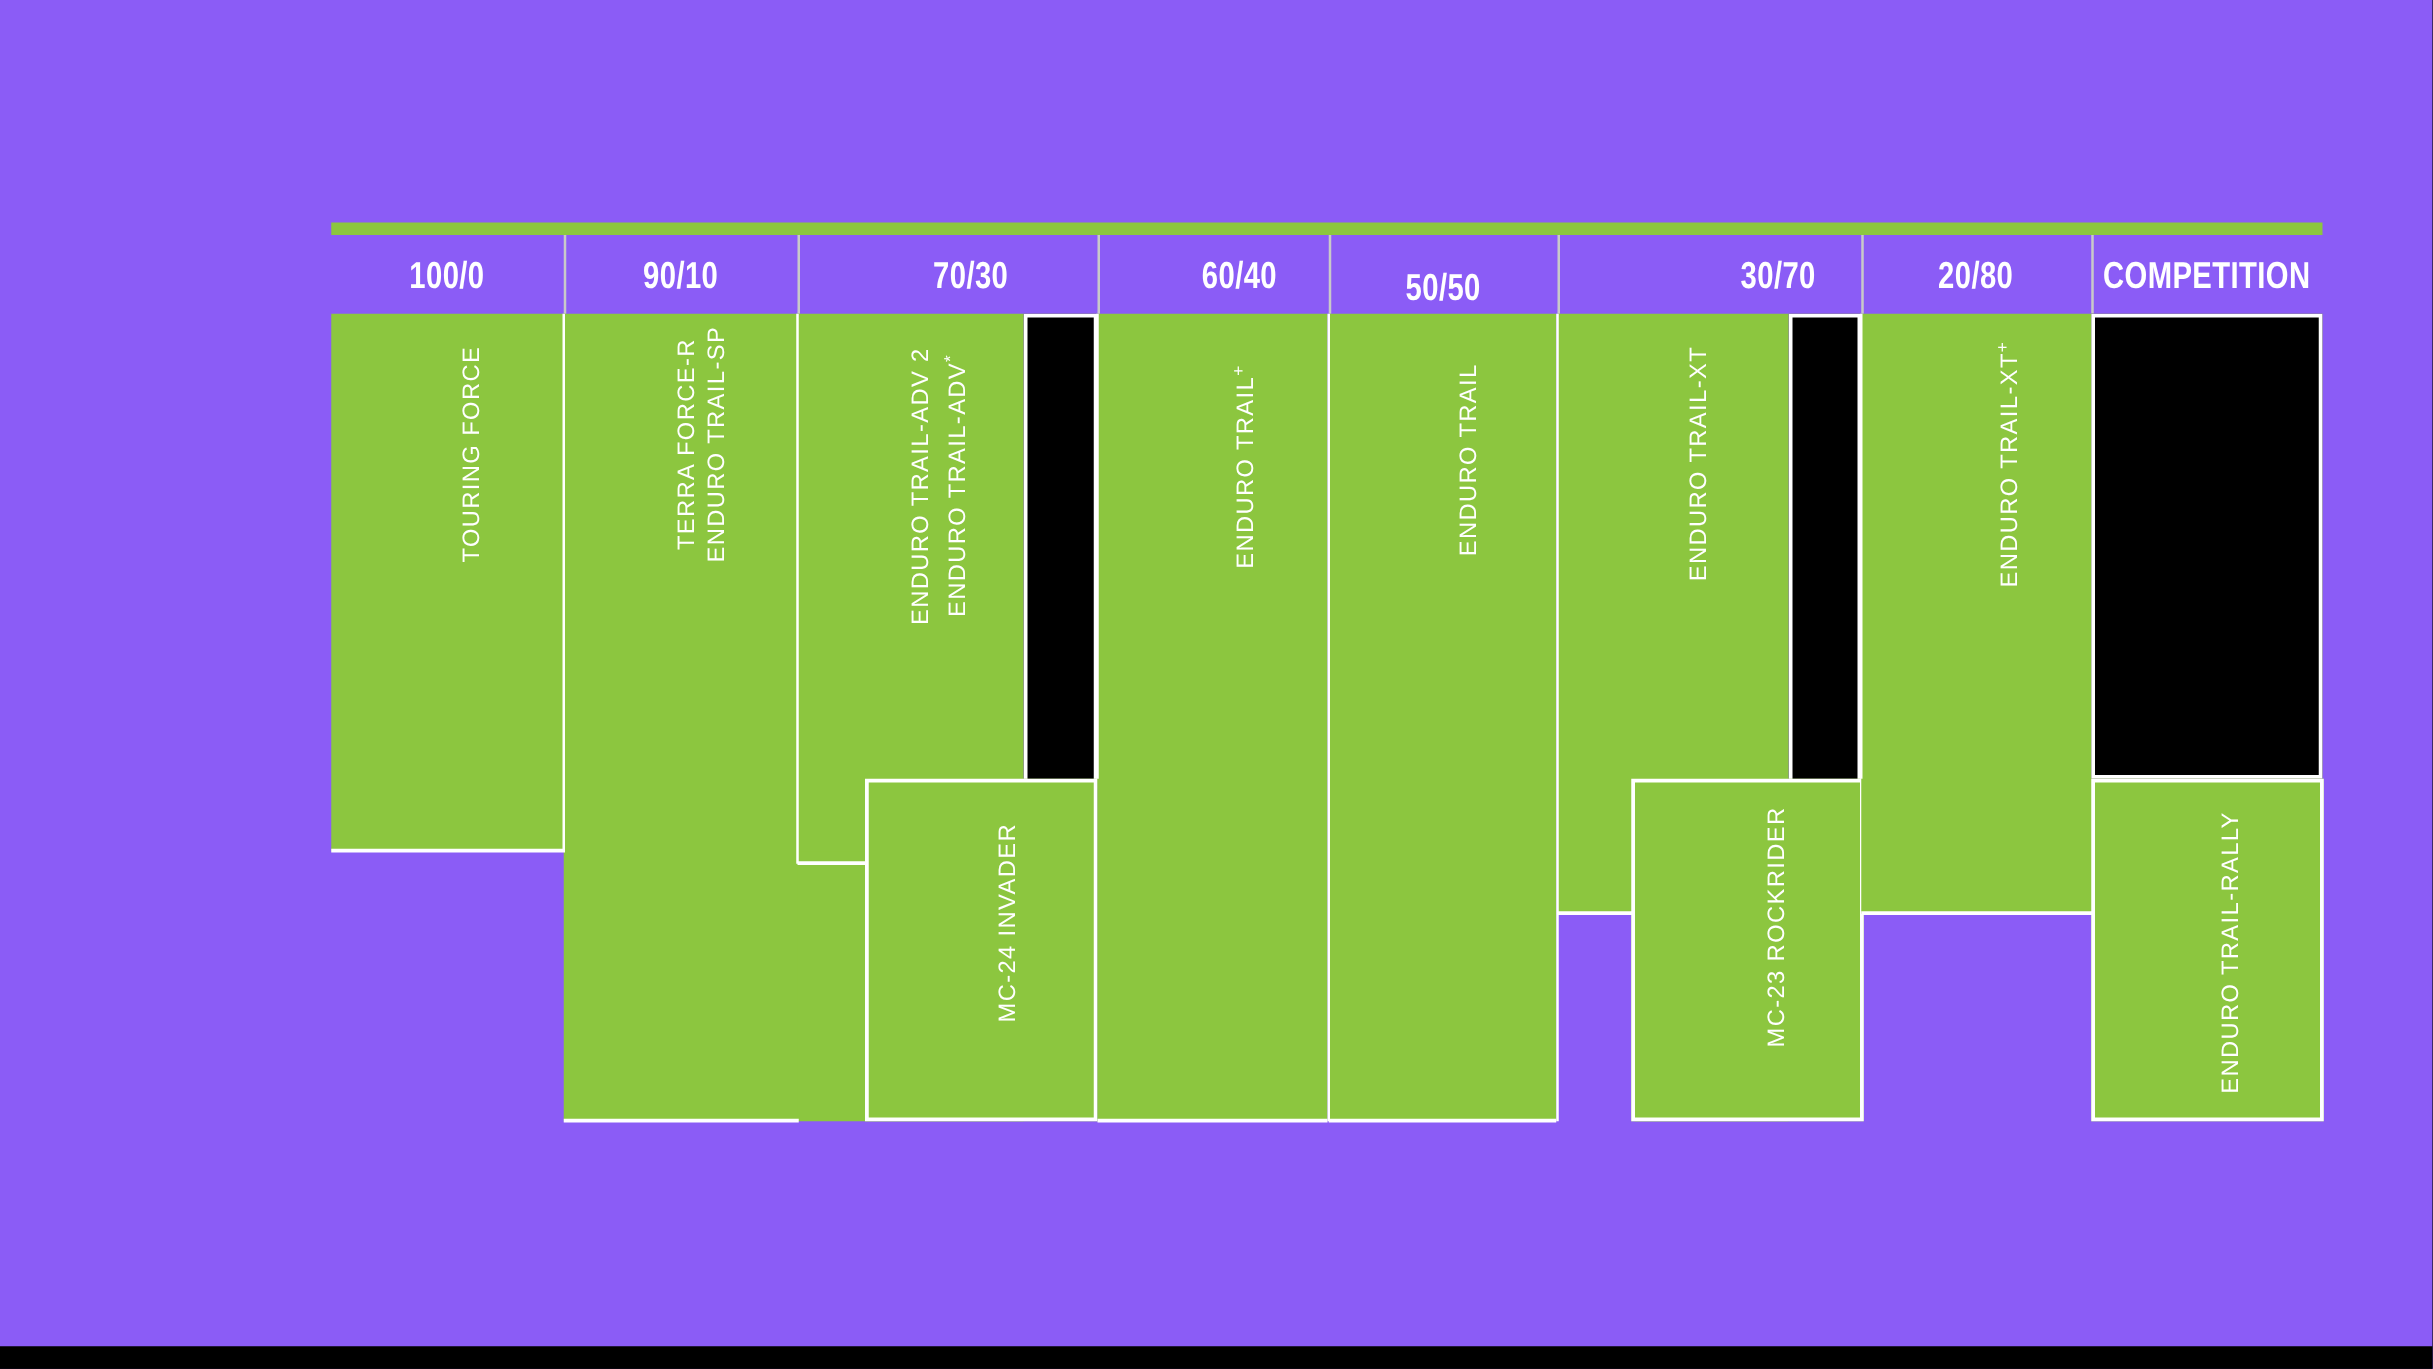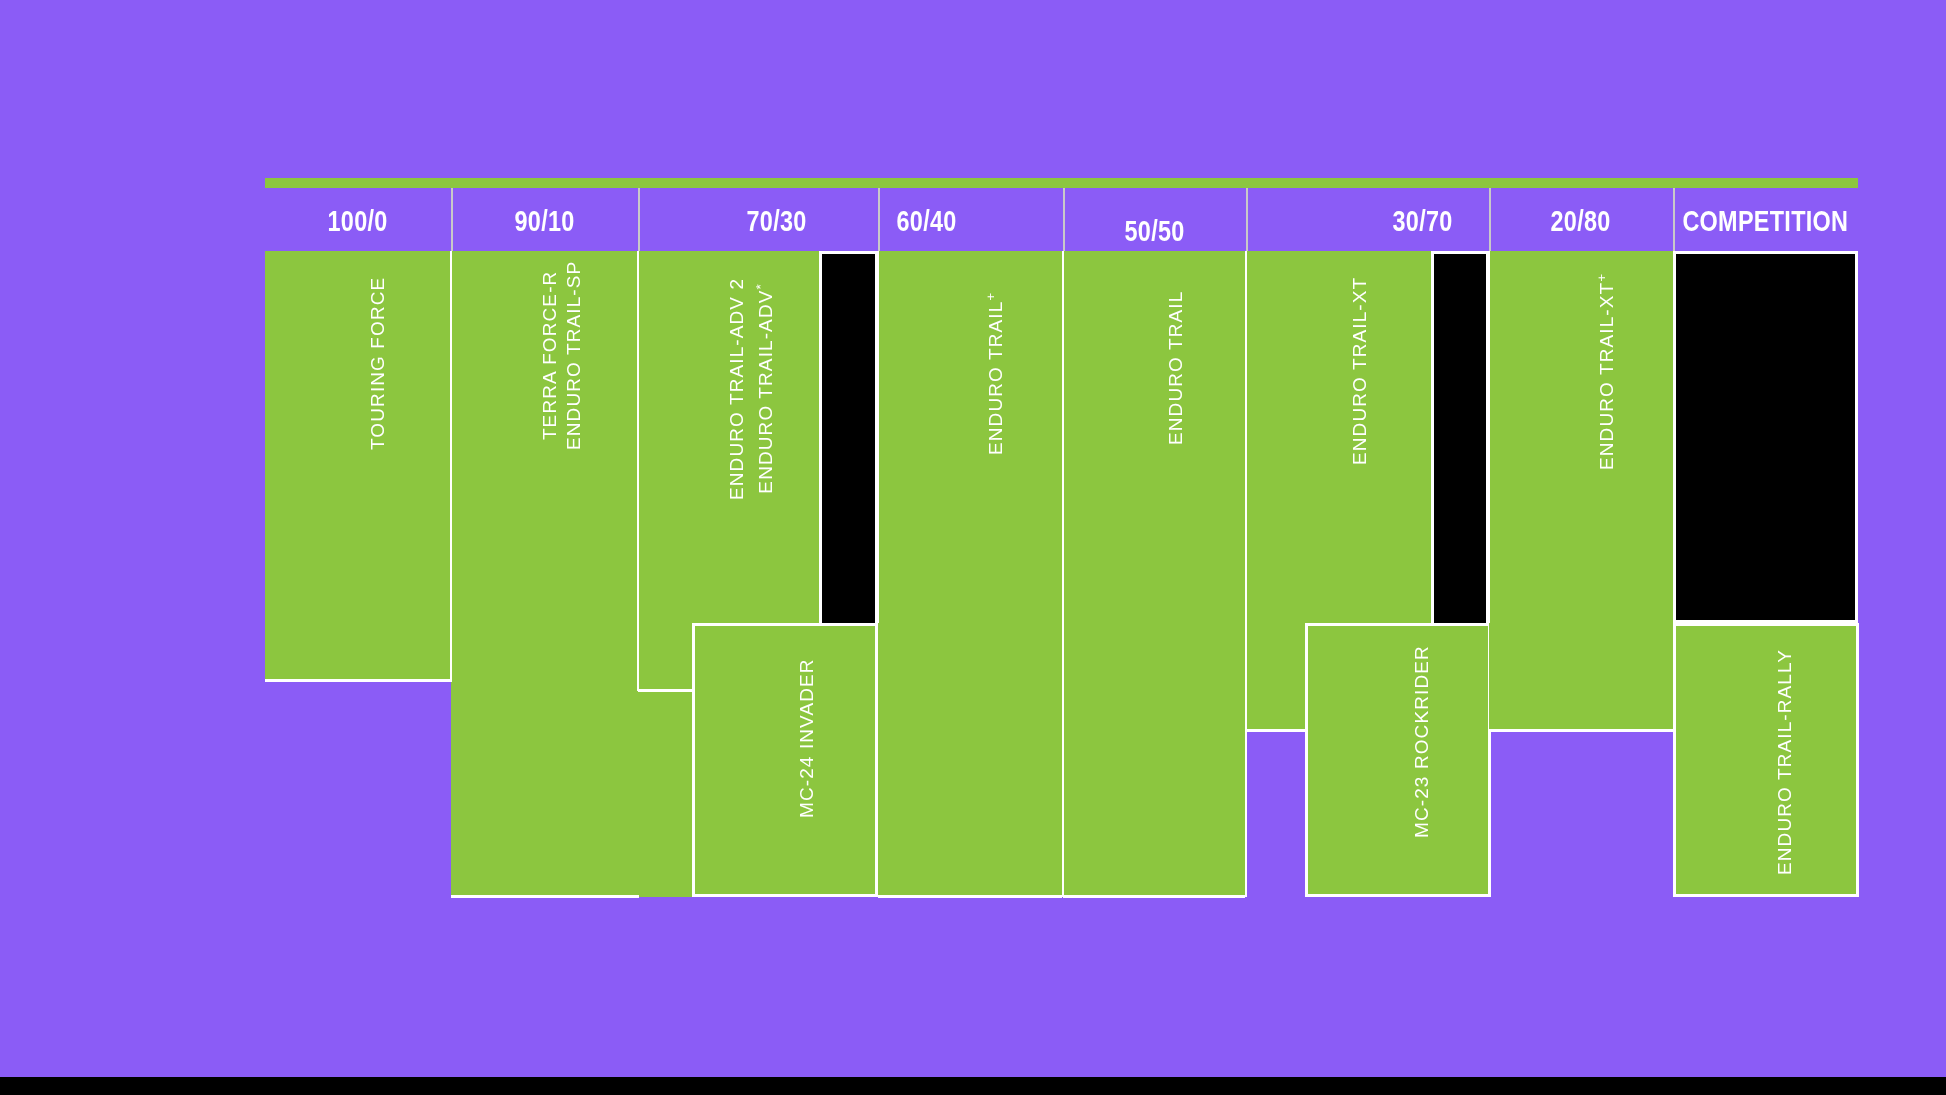--- a/index.html
+++ b/index.html
@@ -37,21 +37,21 @@
   <div>
     <div class="hdr-cell" style="left:265px;top:190px;width:186px;height:61px;">
       <span class="hdr-label">100/0</span>
     </div>
     <div class="hdr-cell" style="left:451px;top:190px;width:187px;height:61px;">
       <span class="hdr-label">90/10</span>
     </div>
     <div class="hdr-cell" style="left:638px;top:190px;width:240px;height:61px;margin-left:19px;">
       <span class="hdr-label">70/30</span>
     </div>
-    <div class="hdr-cell" style="left:834px;top:190px;width:185px;height:61px;">
+    <div class="hdr-cell" style="left:899px;top:190px;width:185px;height:61px;">
       <span class="hdr-label">60/40</span>
     </div>
     <div class="hdr-cell" style="left:1063px;top:200px;width:183px;height:61px;">
       <span class="hdr-label">50/50</span>
     </div>
     <div class="hdr-cell" style="left:1301px;top:190px;width:243px;height:61px;">
       <span class="hdr-label">30/70</span>
     </div>
     <div class="hdr-cell" style="left:1489px;top:190px;width:184px;height:61px;">
       <span class="hdr-label">20/80</span>

